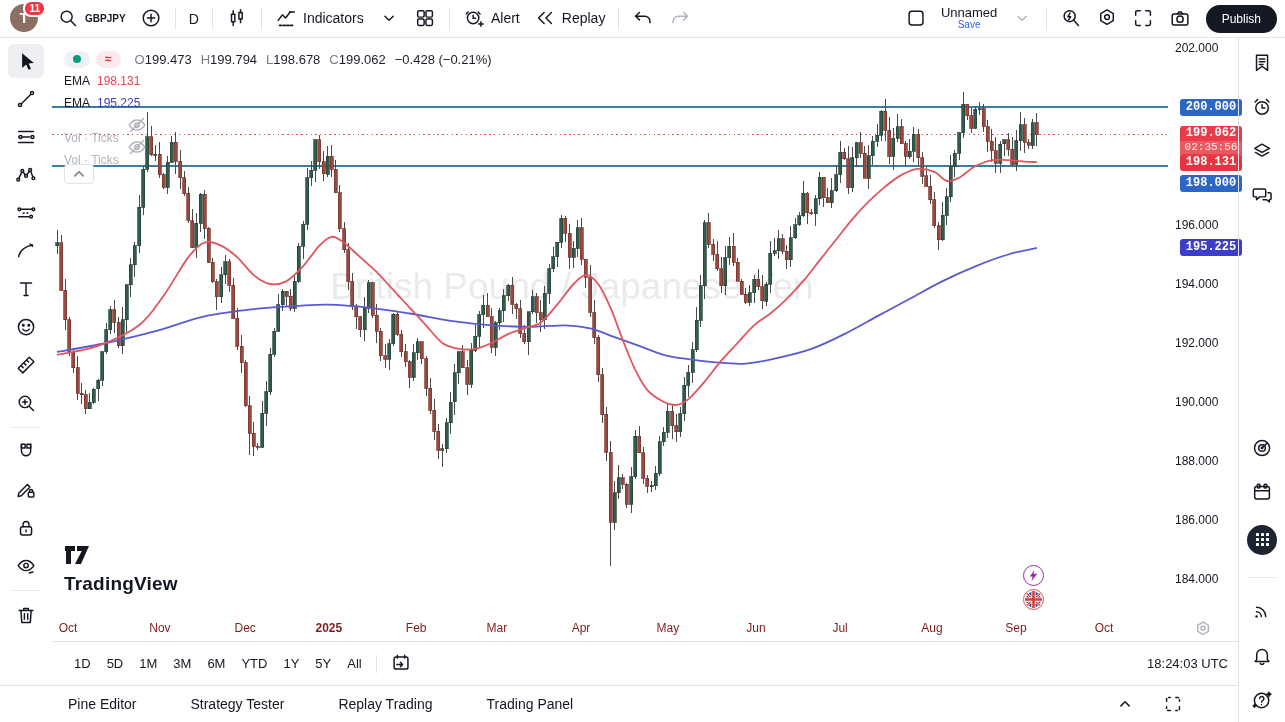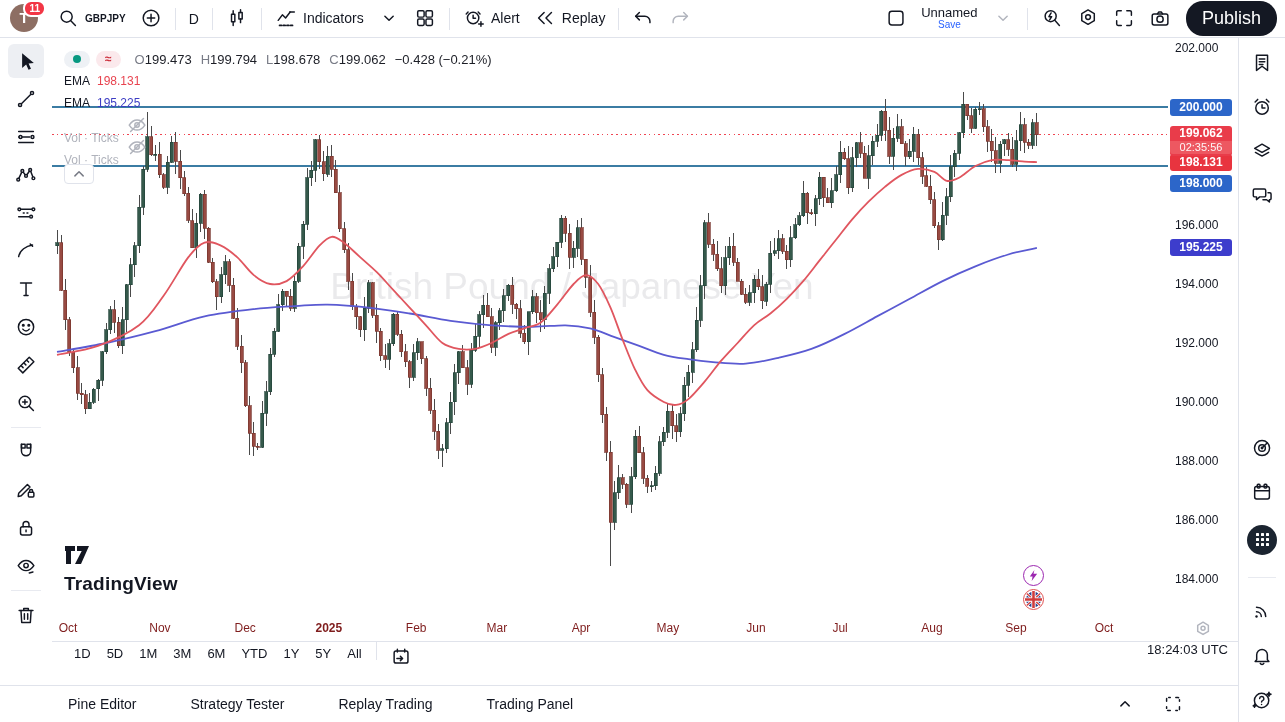--- a/index.html
+++ b/index.html
@@ -20,21 +20,21 @@
     font-size:15px; font-weight:bold; display:flex; align-items:center; justify-content:center; }
   .avatar-badge { position:absolute; top:-4px; right:-6px; background:#f23645; color:#fff;
     font-size:10px; font-weight:bold; border-radius:8px; padding:1px 4px; border:2px solid #fff; }
   .symbol { font-weight:bold; font-size:10px; }
   .icon { display:inline-flex; align-items:center; justify-content:center; color:#131722; }
   .icon svg { display:block; }
   .icon.gray { color:#b2b5be; }
   .layout-name { display:flex; flex-direction:column; align-items:center; line-height:1.05; }
   .layout-name .nm { font-size:13px; }
   .layout-name .sv { font-size:10px; color:#2962ff; }
-  .publish { background:#141823; color:#fff; font-size:18px; padding:7px 16px;
+  .publish { background:#141823; color:#fff; font-size:12px; padding:7px 16px;
     border-radius:17px; margin-left:8px; cursor:pointer; }
 
   
   .middle { flex:1; display:flex; min-height:0; }
   .left-col { flex:1; display:flex; flex-direction:column; min-width:0; }
   .work { flex:1; display:flex; min-height:0; }
 
   .drawbar { width:52px; flex:0 0 52px; display:flex; flex-direction:column; align-items:center;
     padding-top:6px; gap:4px; }
   .tool { width:36px; height:34px; display:flex; align-items:center; justify-content:center;
@@ -42,33 +42,33 @@
   .tool.sel { background:#edeff3; }
   .tool-div { width:30px; height:1px; background:#e8eaf0; margin:3px 0; }
 
   .center { flex:1; display:flex; flex-direction:column; min-width:0; }
   .chart-row { height:579px; display:flex; }
   .pane { position:relative; flex:1; overflow:hidden; }
   .pane svg.plot { position:absolute; left:0; top:0; }
 
   .axis { width:70px; flex:0 0 70px; position:relative; font-size:12px; color:#131722; }
   .tick { position:absolute; left:7px; white-space:nowrap; }
-  .axis-badge { position:absolute; left:2px; width:62px; border-radius:3px; color:#fff;
-    font-size:12px; font-weight:600; text-align:center; line-height:17px; height:17px; }
+  .axis-badge { position:absolute; left:12px; width:62px; border-radius:3px; color:#fff;
+    font-size:12px; font-weight:600; text-align:center; line-height:17px; height:17px;font-family:Liberation Mono, monospace; }
   .axis-badge.cur { height:30px; line-height:15px; font-weight:600; }
   .axis-badge.cur .cd { font-size:11px; font-weight:400; opacity:.95; line-height:13px; }
 
   .time-row { height:24px; display:flex; }
   .time-labels { position:relative; flex:1; font-size:12px; color:#7f1d1d; }
   .tlabel { position:absolute; top:4px; transform:translateX(-50%); white-space:nowrap; }
   .tlabel.major { font-weight:700; }
   .time-corner { width:70px; flex:0 0 70px; display:flex; align-items:center; justify-content:center;
     color:#787b86; }
 
-  .range-row { flex:1; border-top:1px solid #e0e3eb; display:flex; align-items:flex-start;
+  .range-row { flex:1; border-top:1px solid #e0e3eb; display:flex; align-items:center;
     padding:0 10px 0 14px; }
   .rbtn { font-size:13px; color:#131722; padding:4px 8px; border-radius:5px; cursor:pointer; }
   .rsep { width:1px; height:18px; background:#e0e3eb; margin:0 6px; }
   .clock { margin-left:auto; font-size:13px; color:#131722; }
 
   
   .legend { position:absolute; left:12px; top:10px; z-index:5; font-size:13px; }
   .lg-row { display:flex; align-items:center; height:22px; gap:6px; }
   .chip { height:17px; border-radius:9px; display:flex; align-items:center; justify-content:center;
     padding:0 9px; cursor:pointer; }

